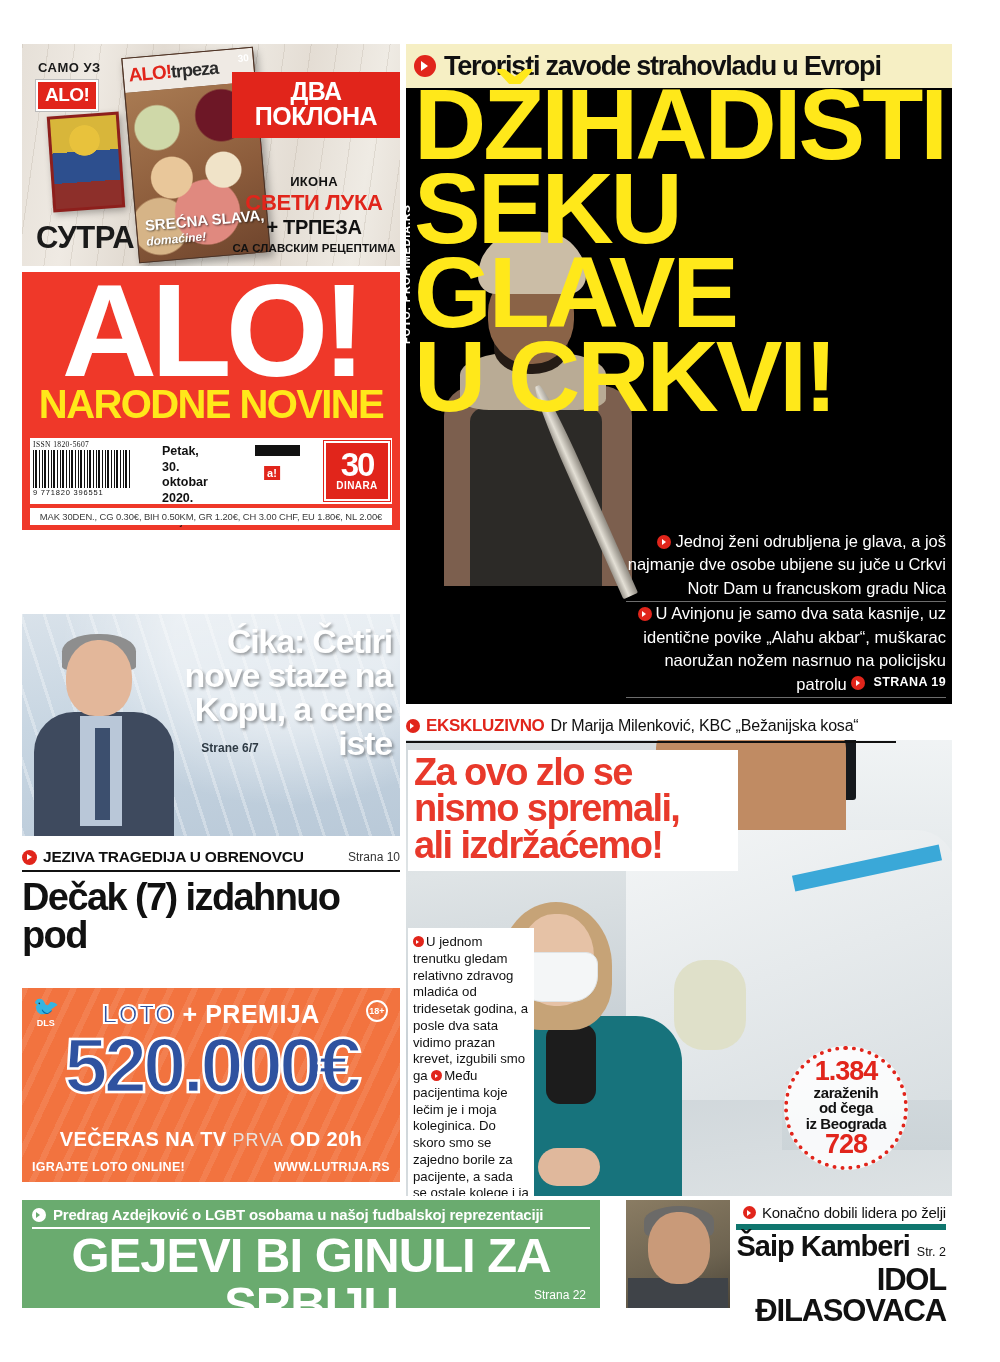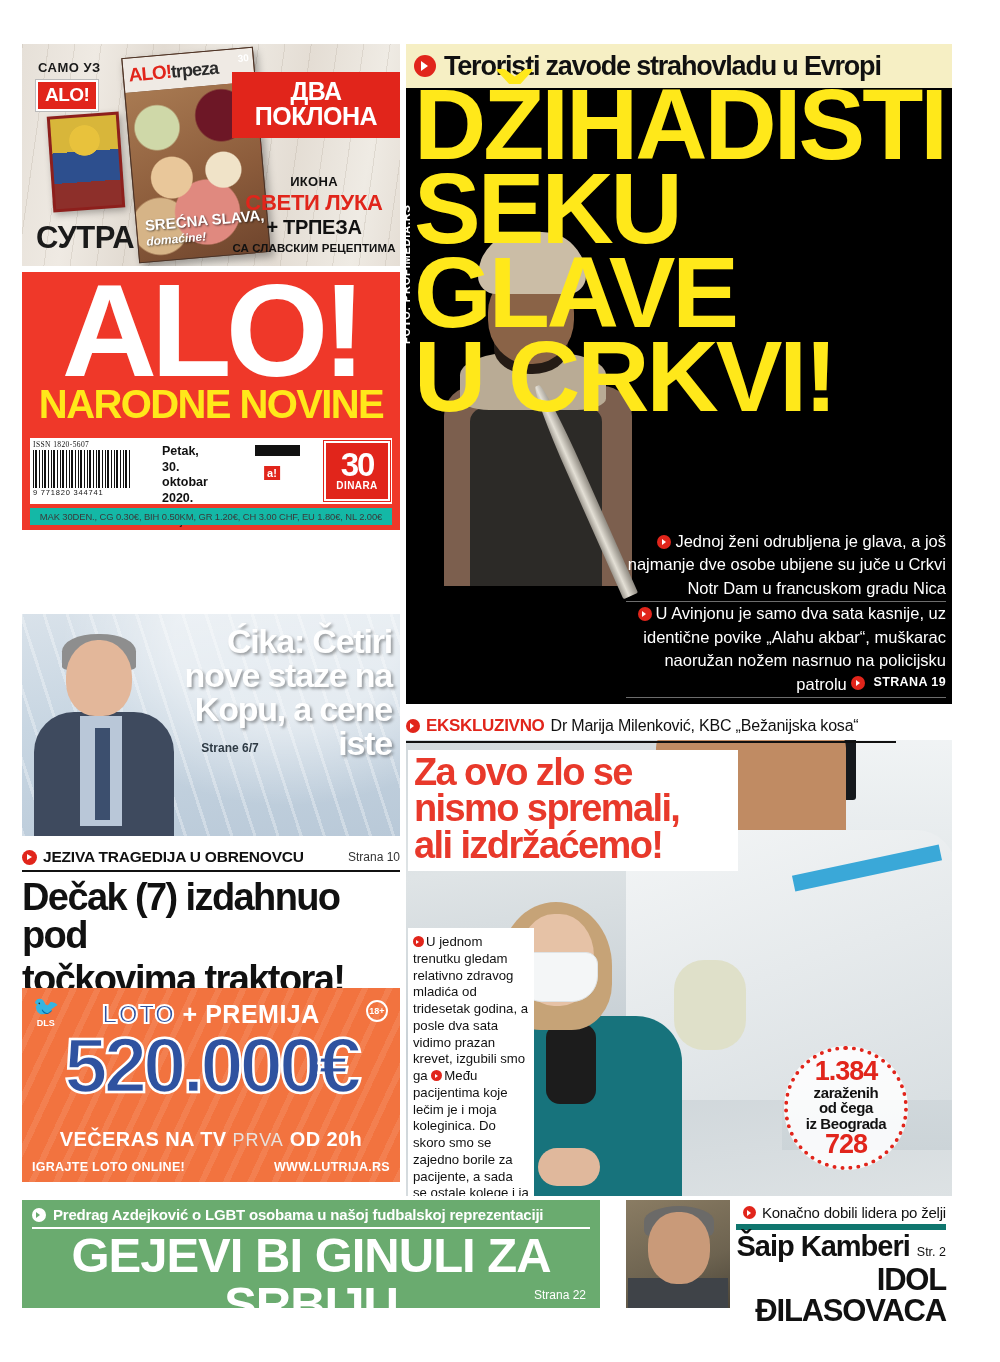--- a/index.html
+++ b/index.html
@@ -145,21 +145,21 @@
   }
   .price{
     width:66px; margin:3px 2px 3px 0; background:#e1251b; color:#fff;
     display:flex; flex-direction:column; align-items:center; justify-content:center;
     border:2px solid #fff; outline:1px solid #e1251b;
   }
   .price-n{ font-size:33px; font-weight:800; line-height:.85; letter-spacing:-2px;}
   .price-d{ font-size:10px; font-weight:700; letter-spacing:.4px;}
   .mh-prices{
     position:absolute; left:8px; right:8px; bottom:5px; height:17px;
-    background:#14b8a6; color:#3a3a3a; font-size:9.4px; display:flex;
+    background:#ffffff; color:#3a3a3a; font-size:9.4px; display:flex;
     align-items:center; justify-content:center; letter-spacing:-.1px;
   }
 
   
   .cika{
     position:absolute; left:22px; top:614px; width:378px; height:222px;
     background: linear-gradient(170deg,#d9e2ea 0%, #c8d6e2 40%, #b9c9d8 100%);
     overflow:hidden;
   }
   .cika::before{
@@ -416,21 +416,21 @@
   </div>
 
   <div class="masthead">
     <div class="mh-alo">ALO!</div>
     <div class="mh-sub">NARODNE NOVINE</div>
 
     <div class="mh-bar">
       <div class="bc">
         <div class="bc-issn">ISSN 1820-5607</div>
         <div class="bc-lines"></div>
-        <div class="bc-num">9 771820 344741</div>
+        <div class="bc-num">9 771820 396551</div>
       </div>
       <div class="mh-date">
         <div class="mh-date-l1">Petak,</div>
         <div class="mh-date-l1">30. oktobar 2020.</div>
         <div class="mh-broj">Broj 4547</div>
       </div>
       <div class="qr"></div>
       <div class="price">
         <div class="price-n">30</div>
         <div class="price-d">DINARA</div>
@@ -451,21 +451,20 @@
     <div class="cika-strane">Strane 6/7</div>
   </div>
 
   <div class="obr">
     <div class="obr-kicker">
       <span class="arrow"></span>
       <span class="obr-k-text">JEZIVA TRAGEDIJA U OBRENOVCU</span>
       <span class="obr-strana">Strana 10</span>
     </div>
     <div class="obr-head">Dečak (7) izdahnuo pod</div>
-    <div class="obr-head">točkovima traktora!</div>
   </div>
 
   <div class="loto">
     <div class="loto-dls">
       <span class="bird">🐦</span>
       <span>DLS</span>
     </div>
     <div class="loto-18">18+</div>
     <div class="loto-top">
       <span class="l1">LOTO</span>

